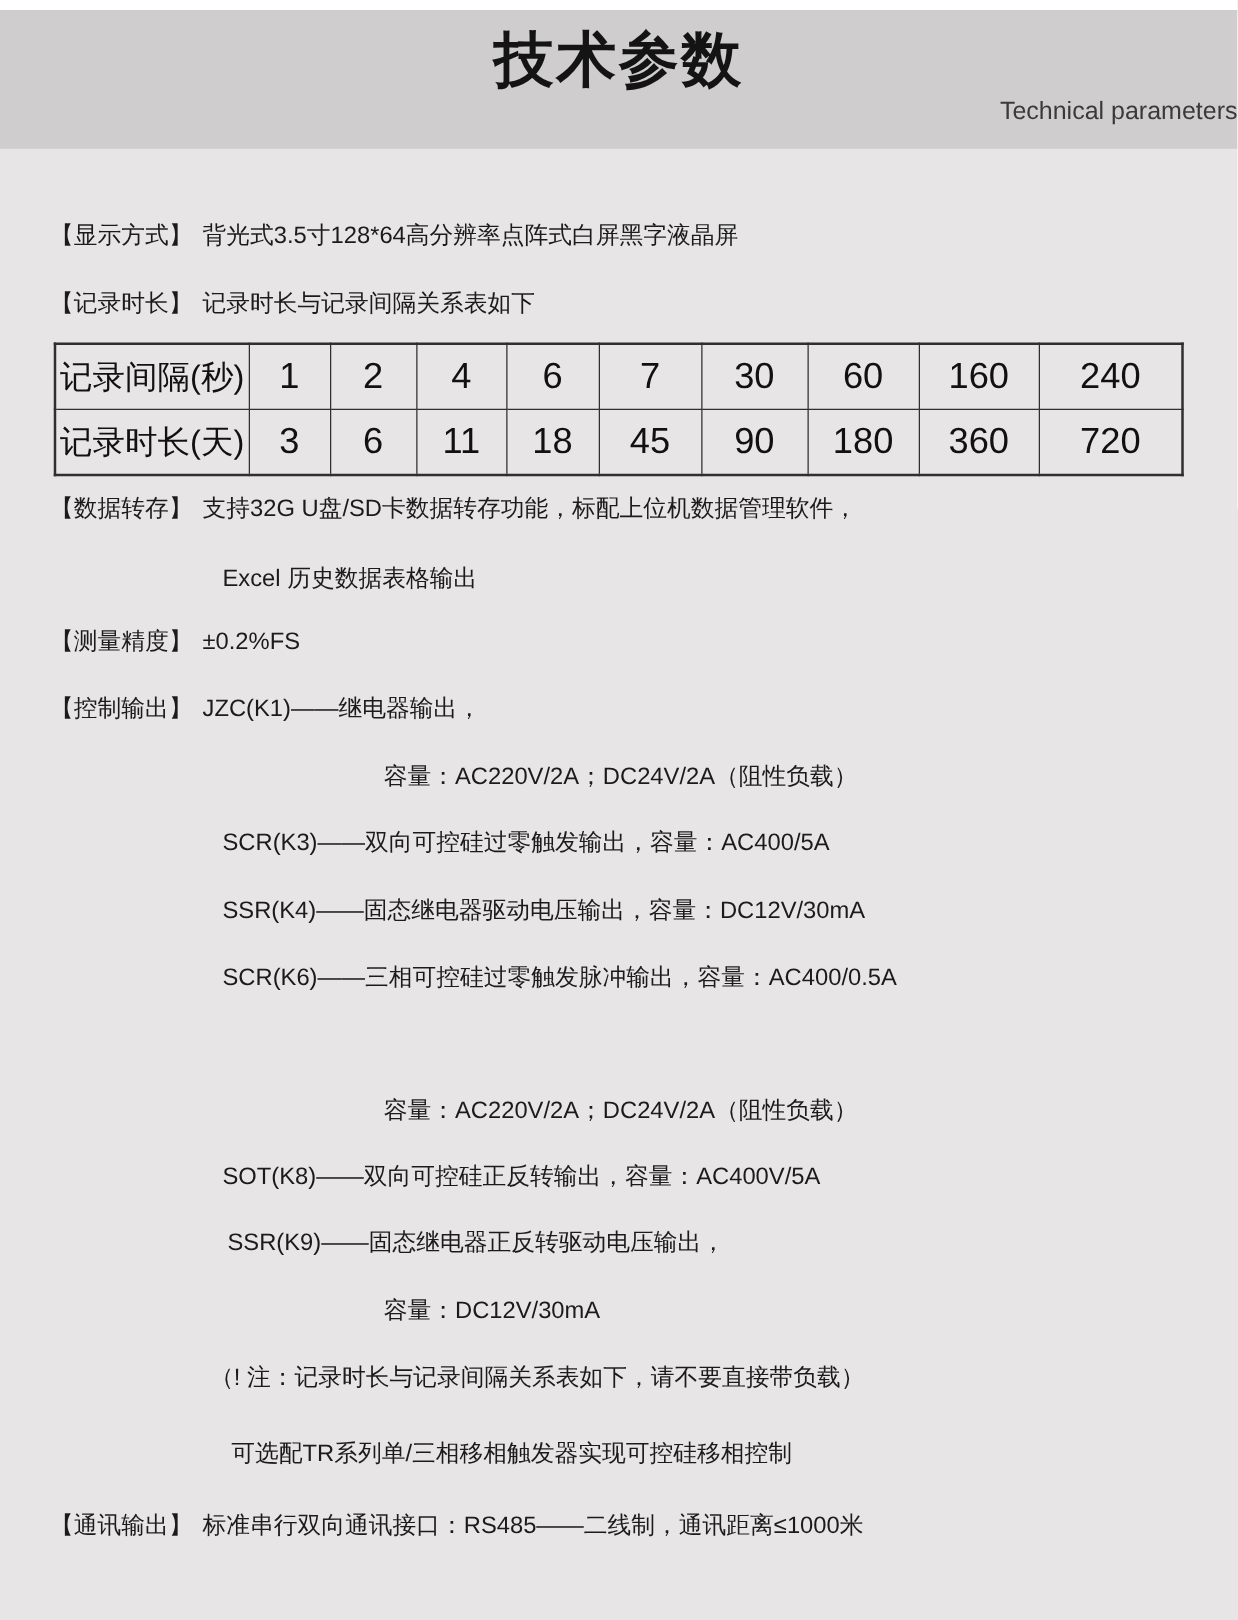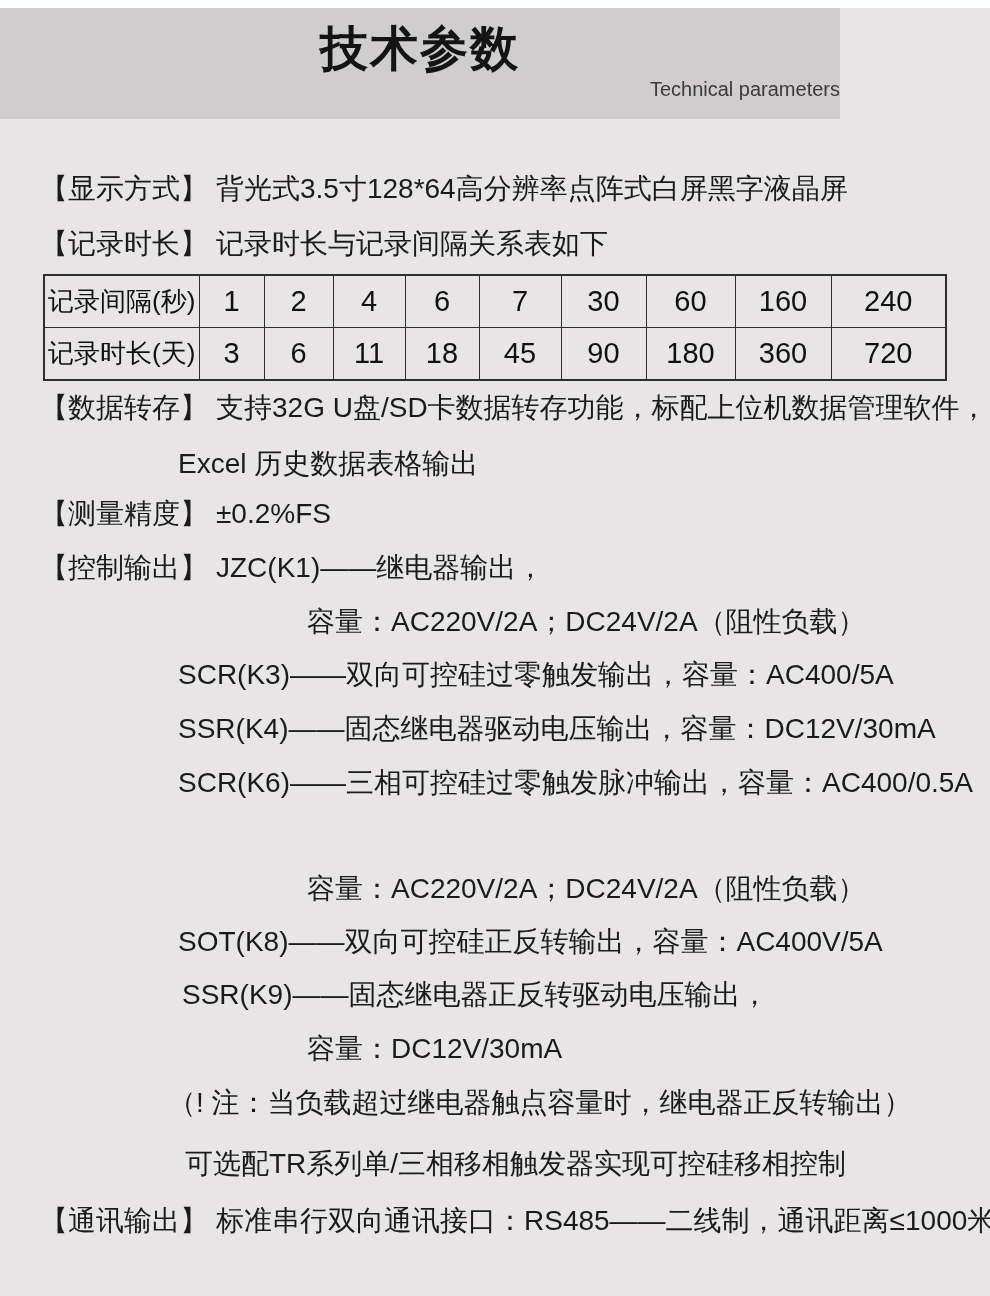--- a/index.html
+++ b/index.html
@@ -8,21 +8,21 @@
     width:990px;height:1296px;
     background:#e7e5e6;
     font-family:"Liberation Sans","DejaVu Sans",sans-serif;
     color:#1b1b1b;
     overflow:hidden;
   }
   .top-strip{
     position:absolute;top:0;left:0;width:990px;height:8px;background:#ffffff;
   }
   .header-band{
-    position:absolute;top:8px;left:0;width:840px;height:111px;
+    position:absolute;top:8px;left:0;width:990px;height:111px;
     background:#cfcdce;
     text-align:center;
   }
   .page-title{
     margin:0;
     padding-top:12px;
     font-size:48px;
     font-weight:700;
     letter-spacing:2px;
     color:#141414;
@@ -32,21 +32,21 @@
     margin:0;
     font-size:20px;
     color:#3b393a;
     line-height:1.1;
     text-align:right;
   }
   .line{
     position:absolute;
     left:40px;
     height:34px;
-    font-size:28px;
+    font-size:19px;
     line-height:34px;
     white-space:nowrap;
     color:#1b1b1b;
   }
   .line .lbl{letter-spacing:0px;}
   .line .lbl + .txt{margin-left:8px;}
   .spec-table{
     position:absolute;
     top:274px;left:43px;
     width:902px;height:102px;
@@ -174,21 +174,21 @@
 
   <div class="line" style="top:978px;left:182px">
     <span class="txt">SSR(K9)——固态继电器正反转驱动电压输出，</span>
   </div>
 
   <div class="line" style="top:1032px;left:307px">
     <span class="txt">容量：DC12V/30mA</span>
   </div>
 
   <div class="line" style="top:1086px;left:168px">
-    <span class="txt">（! 注：当负载超过继电器触点容量时，继电器正反转输出）</span>
+    <span class="txt">（! 注：记录时长与记录间隔关系表如下，请不要直接带负载）</span>
   </div>
 
   <div class="line" style="top:1147px;left:185px">
     <span class="txt">可选配TR系列单/三相移相触发器实现可控硅移相控制</span>
   </div>
 
   <div class="line" style="top:1204px">
     <span class="lbl">【通讯输出】</span><span class="txt">标准串行双向通讯接口：RS485——二线制，通讯距离≤1000米</span>
   </div>
 

